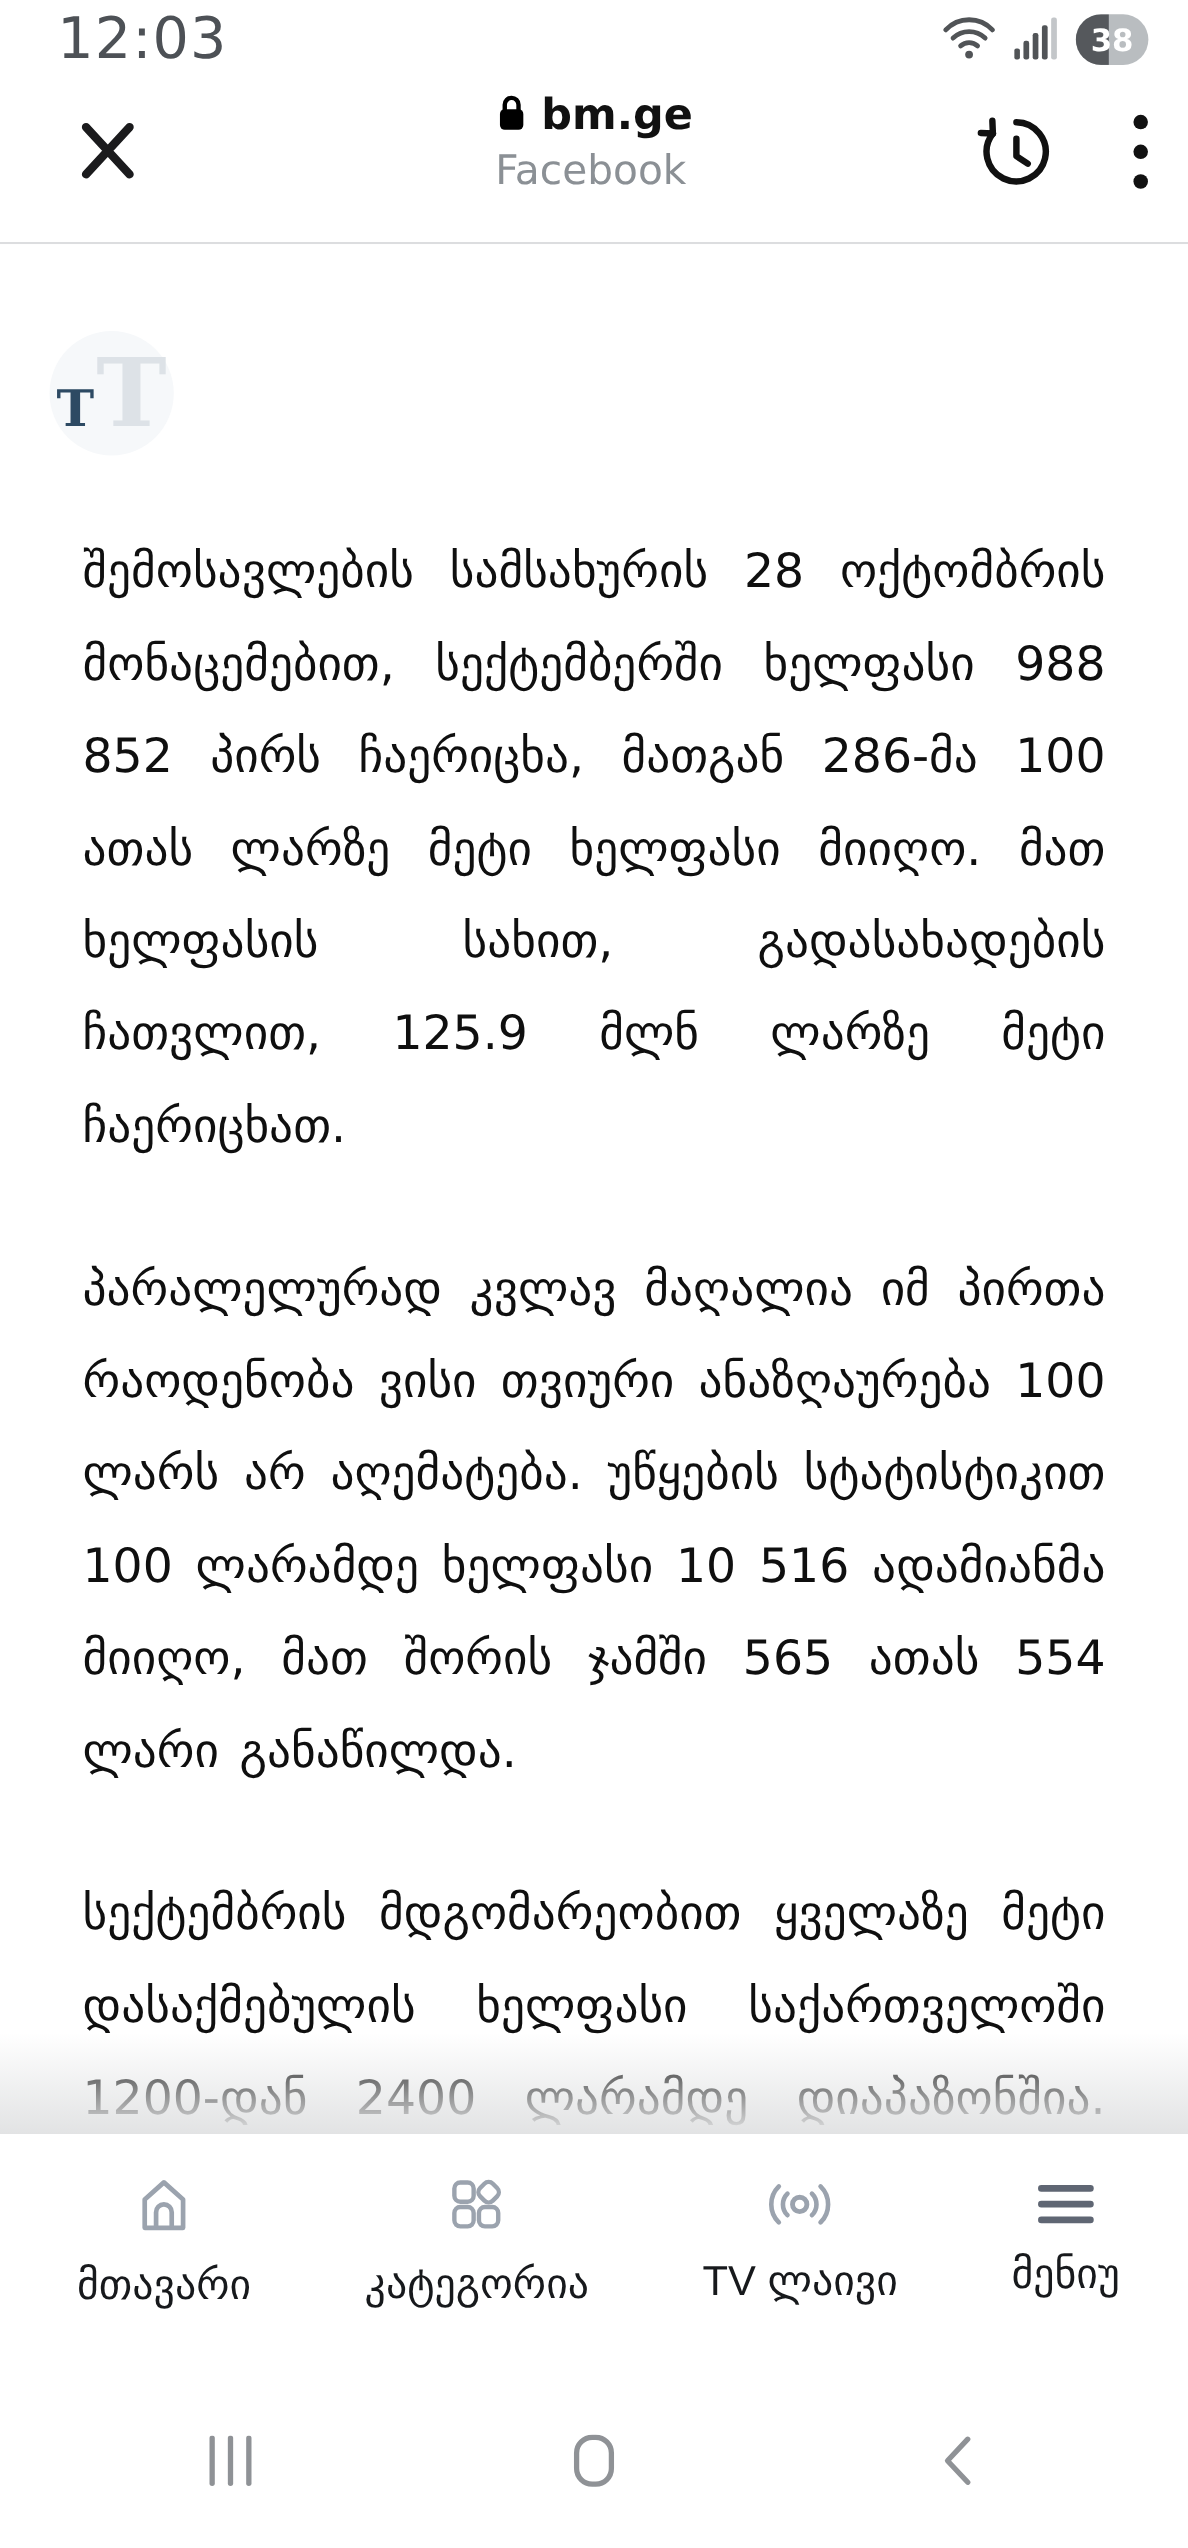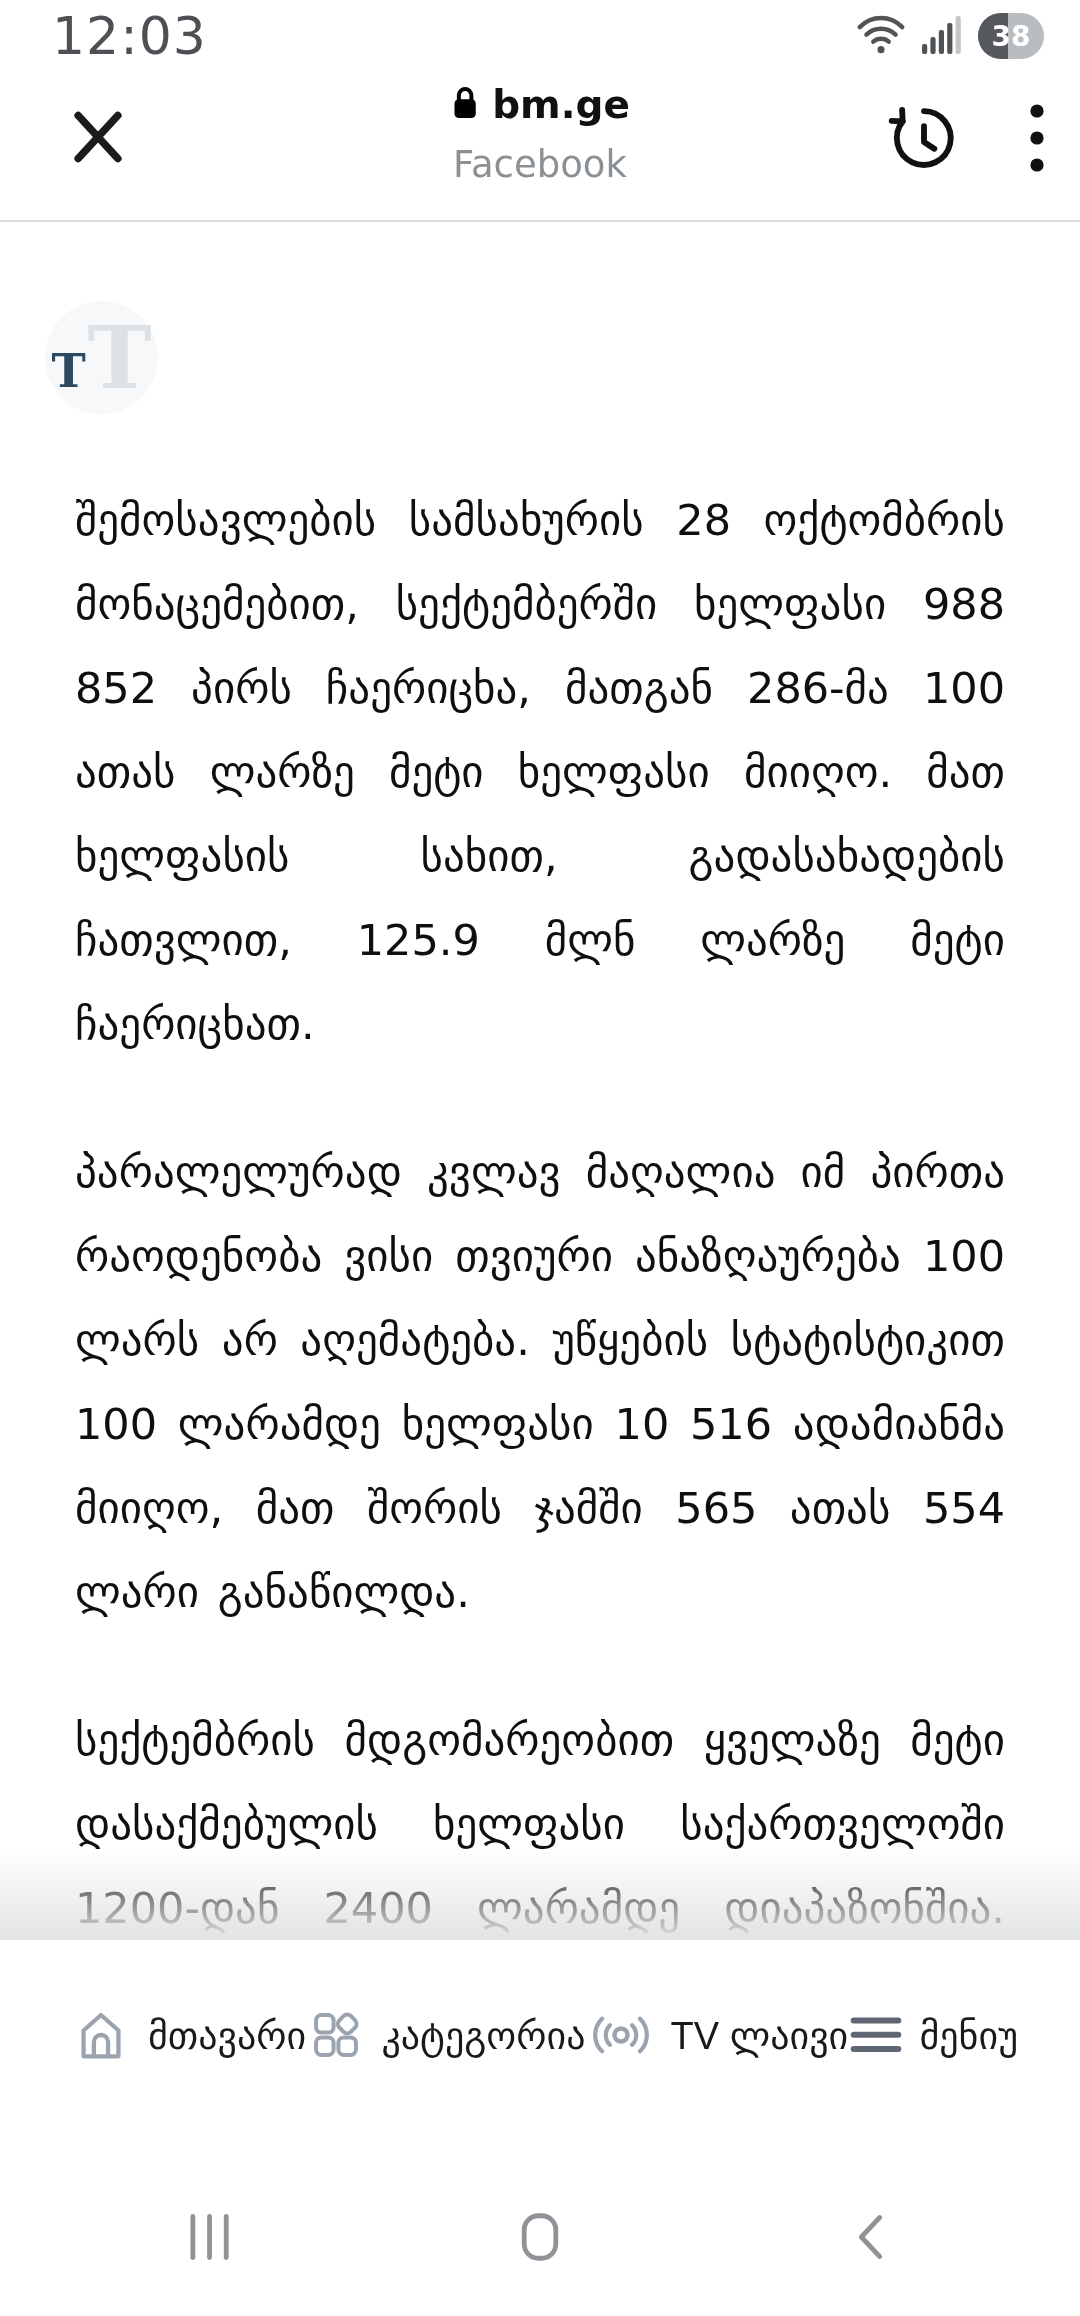--- a/index.html
+++ b/index.html
@@ -14,44 +14,44 @@
   .status-icons { display:flex; align-items:center; gap:16px; }
   .battery { position:relative; width:66px; height:46px; border-radius:23px; background:#b9bdc0; overflow:hidden; }
   .battery .fill { position:absolute; left:0; top:0; bottom:0; width:45%; background:#55585c; }
   .battery .pct { position:absolute; inset:0; display:flex; align-items:center; justify-content:center;
     color:#ffffff; font-size:28px; font-weight:bold; }
 
   
   .browser-header { position:absolute; top:66px; left:0; right:0; height:154px; background:#fff; }
   .hdr-btn { background:none; border:none; padding:0; cursor:pointer; display:flex; align-items:center; justify-content:center; }
   .close-btn { position:absolute; left:62px; top:36px; width:72px; height:72px; }
-  .site-info { position:absolute; left:50%; top:16px; transform:translateX(-50%); text-align:center; cursor:pointer; }
+  .site-info { position:absolute; left:50%; top:16px; transform:translateX(-50%); text-align:left; cursor:pointer; }
   .domain-row { display:flex; align-items:center; justify-content:center; gap:12px; }
   .domain { font-size:39px; font-weight:600; color:#111; }
-  .source-app { margin-top:16px; font-size:37px; color:#8b9095; }
+  .source-app { margin-top:6px; font-size:37px; color:#8b9095; }
   .hdr-actions { position:absolute; right:34px; top:34px; display:flex; align-items:center; gap:66px; }
   .header-divider { position:absolute; top:220px; left:0; right:0; height:2px; background:#dcdddf; }
 
   
   .content { position:absolute; top:222px; left:0; right:0; height:1718px; background:#fff; overflow:hidden; }
   .avatar { position:absolute; left:45px; top:79px; width:113px; height:113px; border-radius:50%;
     background:#f6f8fa; display:flex; align-items:center; justify-content:center; cursor:pointer;
     font-family:"DejaVu Serif", serif; }
   .t-small { color:#2d4a63; font-size:46px; font-weight:bold; margin-top:26px; }
   .t-large { color:#dde2e7; font-size:86px; font-weight:bold; margin-left:2px; }
   .paragraphs { position:absolute; top:256px; left:75px; right:75px; }
   .paragraphs p { font-size:43px; line-height:84px; color:#0f0f0f; text-align:justify;
     word-spacing:5px; margin-bottom:64px; }
 
   
   .nav-shadow { position:absolute; top:1848px; left:0; right:0; height:92px;
     background:linear-gradient(180deg, rgba(255,255,255,0) 0%, #e2e3e4 100%); }
   .site-nav { position:absolute; top:1940px; left:0; right:0; height:220px; background:#ffffff;
     display:flex; justify-content:space-between; align-items:center; padding:0 62px 28px 70px; }
-  .nav-item { display:flex; flex-direction:row; align-items:center; gap:16px; cursor:pointer; background:none; border:none; }
+  .nav-item { display:flex; flex-direction:column; align-items:center; gap:16px; cursor:pointer; background:none; border:none; }
   .nav-label { font-size:38px; color:#17191c; white-space:nowrap; }
 
   
   .android-nav { position:absolute; top:2160px; left:0; right:0; height:156px; background:#fff;
     display:flex; align-items:center; justify-content:center; gap:250px; }
   .and-btn { background:none; border:none; padding:0; cursor:pointer; display:flex; align-items:center; justify-content:center; width:80px; height:90px; }
 </style>
 </head>
 <body>
 

